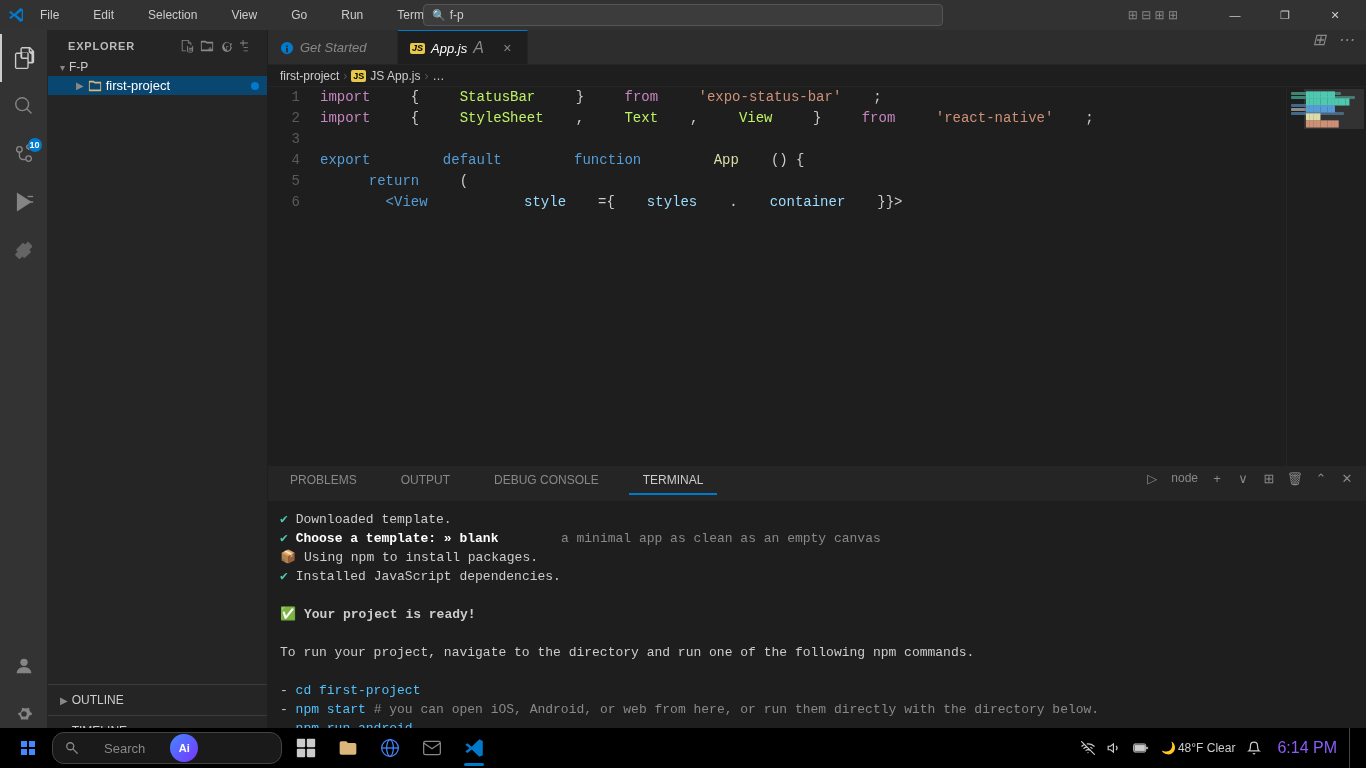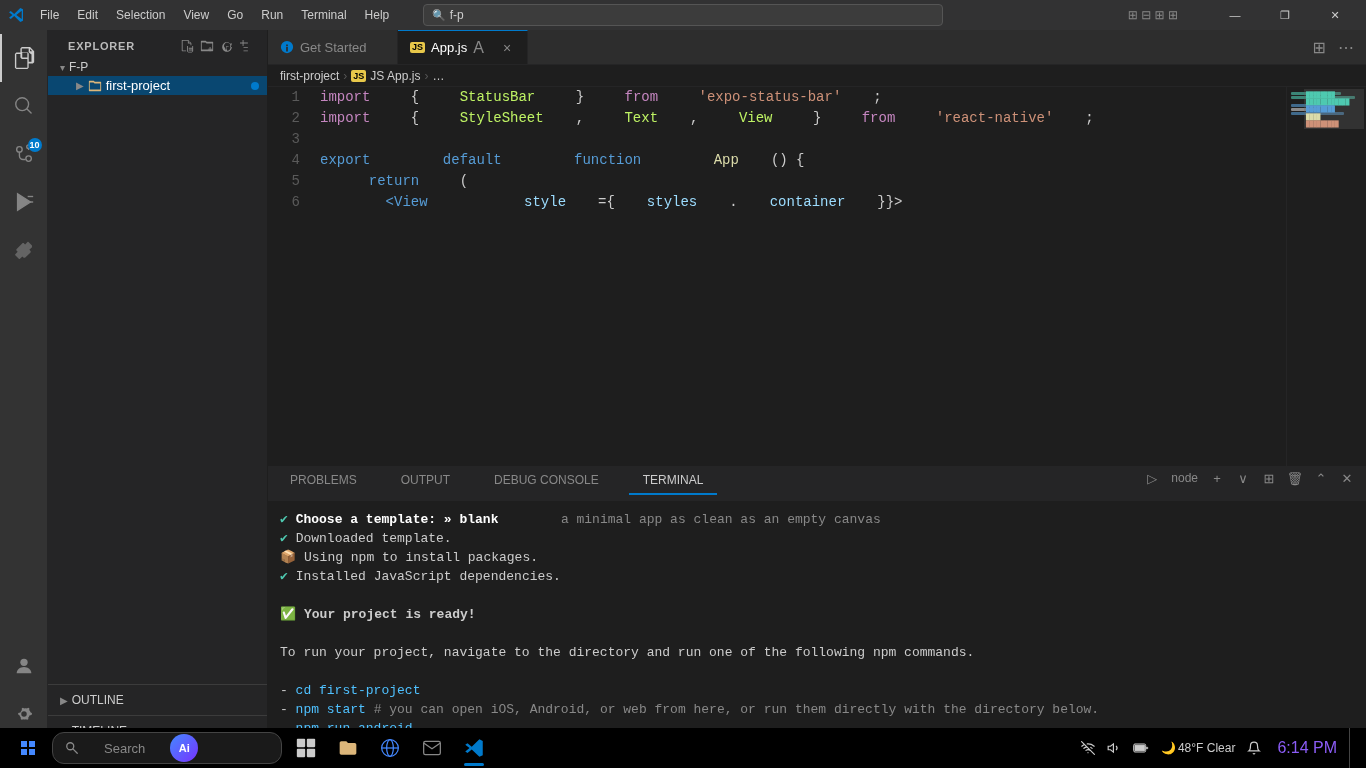--- a/index.html
+++ b/index.html
@@ -25,21 +25,21 @@
     }
     #title-bar .vscode-logo {
       width: 16px; height: 16px;
       display: flex; align-items: center; justify-content: center;
       color: #007acc;
       font-size: 14px;
       font-weight: bold;
     }
     #title-bar .menu-items {
       display: flex;
-      gap: 2px;
+      gap: 18px;
     }
     #title-bar .menu-item {
       padding: 2px 8px;
       font-size: 12px;
       color: #cccccc;
       cursor: pointer;
     }
     #title-bar .search-bar {
       position: absolute;
       left: 50%;
@@ -203,24 +203,25 @@
       flex-direction: column;
       background: #1e1e1e;
       overflow: hidden;
     }
 
     
     #tab-bar {
       height: 35px;
       background: #2d2d2d;
       display: flex;
-      align-items: center;
+      align-items: flex-start;
       border-bottom: 1px solid #252526;
       padding: 0;
       overflow: hidden;
+      font-style: italic;
     }
     .tab {
       display: flex;
       align-items: center;
       height: 35px;
       padding: 0 12px;
       gap: 6px;
       font-size: 13px;
       cursor: pointer;
       border-right: 1px solid #252526;
@@ -758,24 +759,24 @@
             <div class="panel-action-btn">∨</div>
             <div class="panel-action-btn">⊞</div>
             <div class="panel-action-btn">🗑</div>
             <div class="panel-action-btn">⌃</div>
             <div class="panel-action-btn">✕</div>
           </div>
         </div>
 
         <div id="terminal-content">
           <div>
+            <span class="t-green">✔</span> <span>Downloaded template.</span>
+          </div>
+          <div>
             <span class="t-green">✔</span> <span class="t-white t-bold">Choose a template: » blank</span><span class="t-dim">&nbsp;&nbsp;&nbsp;&nbsp;&nbsp;&nbsp;&nbsp;&nbsp;</span><span class="t-dim">a minimal app as clean as an empty canvas</span>
-          </div>
-          <div>
-            <span class="t-green">✔</span> <span>Downloaded template.</span>
           </div>
           <div>
             <span>📦 Using npm to install packages.</span>
           </div>
           <div>
             <span class="t-green">✔</span> <span>Installed JavaScript dependencies.</span>
           </div>
           <div>&nbsp;</div>
           <div>
             <span>✅ <span class="t-bold">Your project is ready!</span></span>

